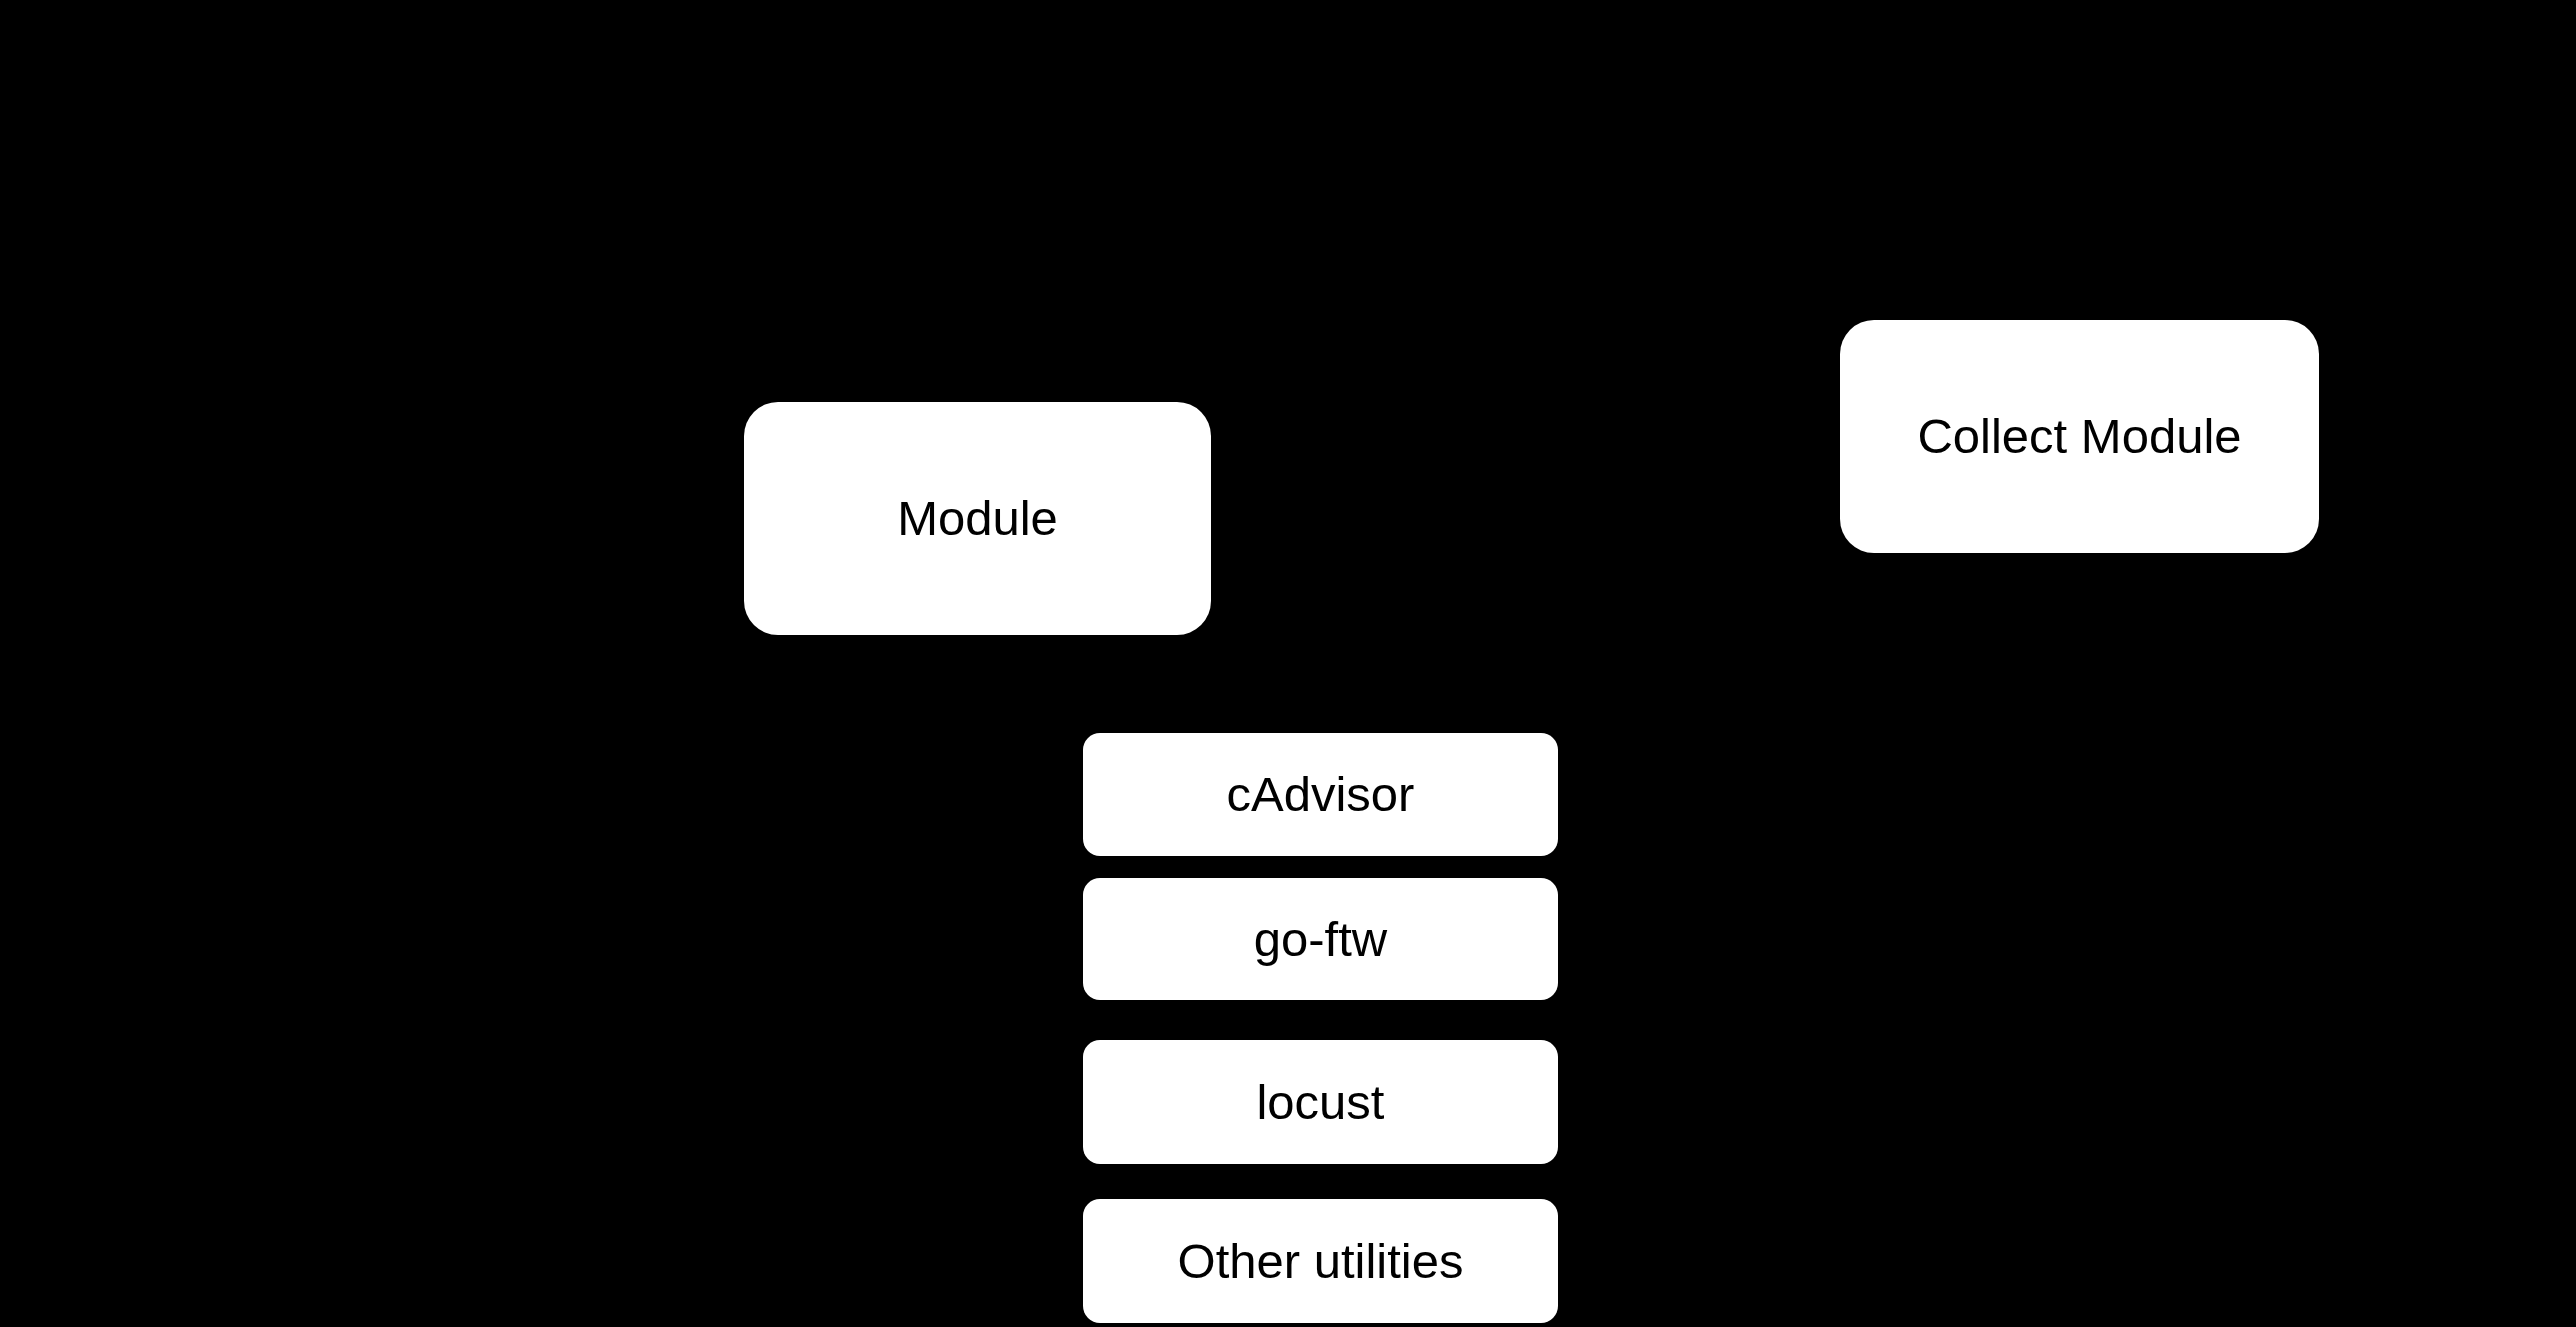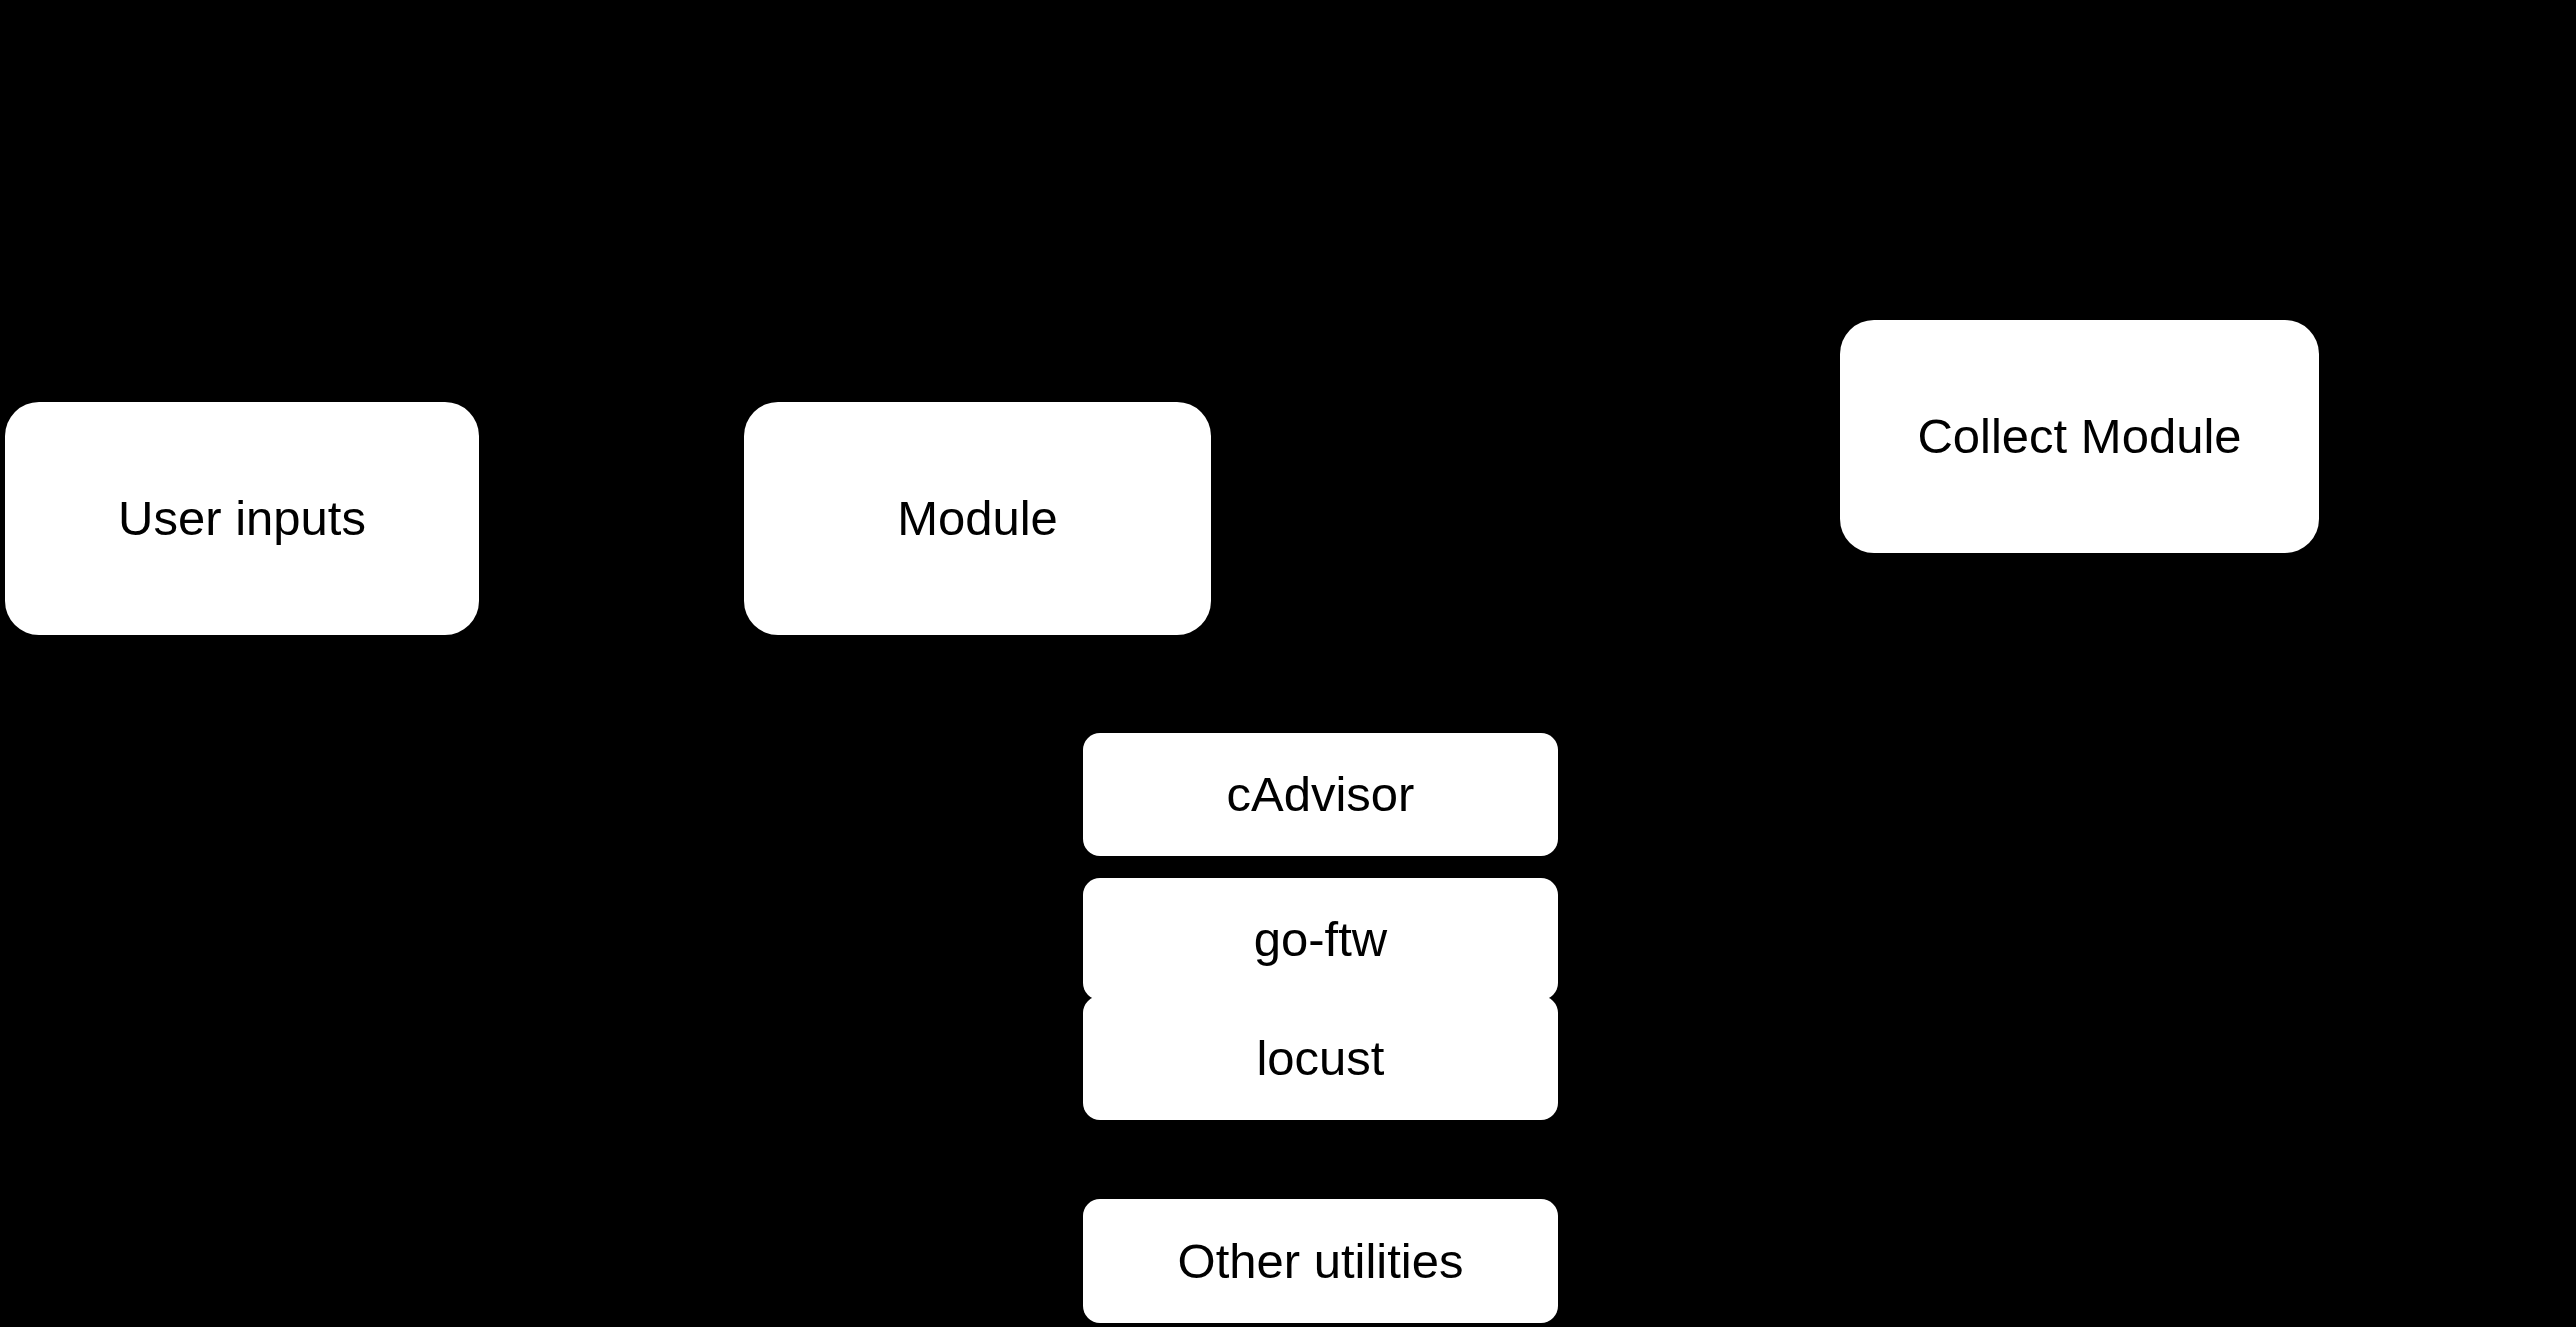--- a/index.html
+++ b/index.html
@@ -38,29 +38,28 @@
   }
   .node.small {
     border-radius: 17px;
   }
 </style>
 </head>
 <body>
 
 <div class="canvas">
 
-  <div class="node big" style="left:5px; top:402px; width:474px; height:233px;">User inputs</div>
 
   <div class="node big" style="left:744px; top:402px; width:467px; height:233px;">Module</div>
 
   <div class="node small" style="left:1083px; top:713px; width:475px; height:123px;margin-top:20px;">cAdvisor</div>
 
   <div class="node small" style="left:1083px; top:878px; width:475px; height:122px;">go-ftw</div>
 
-  <div class="node small" style="left:1083px; top:996px; width:475px; height:124px;">locust</div>
+  <div class="node small" style="left:1083px; top:1040px; width:475px; height:124px;">locust</div>
 
   <div class="node small" style="left:1083px; top:1199px; width:475px; height:124px;">Other utilities</div>
 
   <div class="node big" style="left:1840px; top:282px; width:479px; height:233px;margin-top:38px;">Collect Module</div>
 
 
 </div>
 
 
 </body></html>

